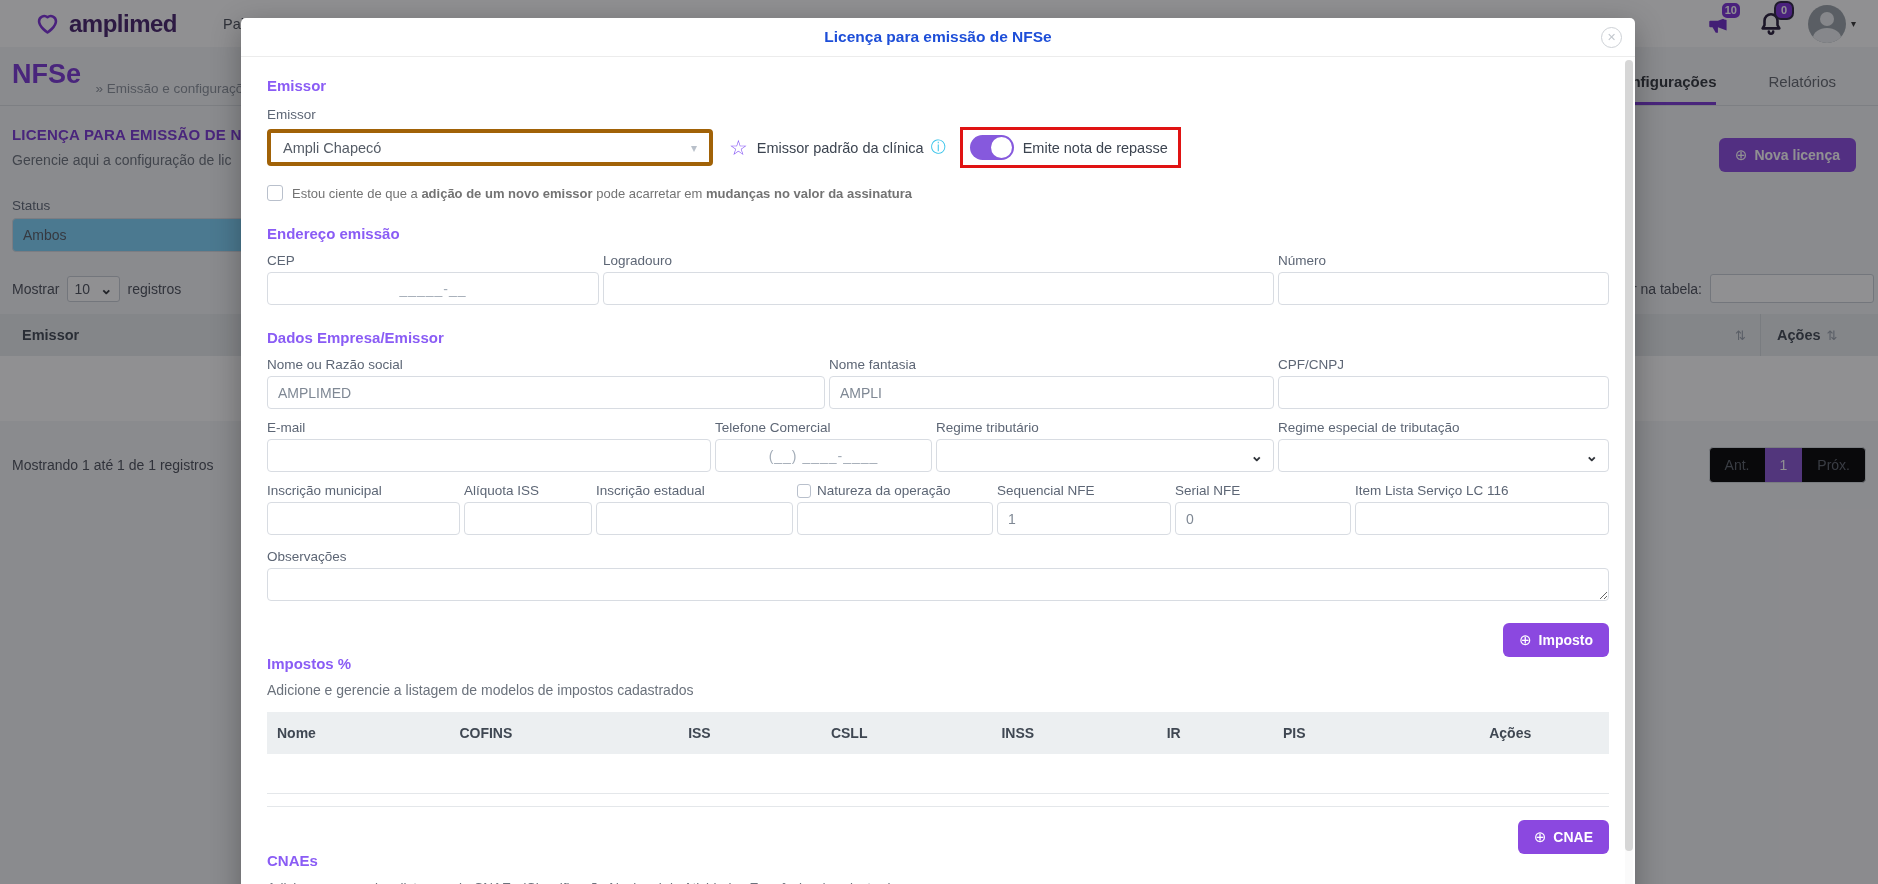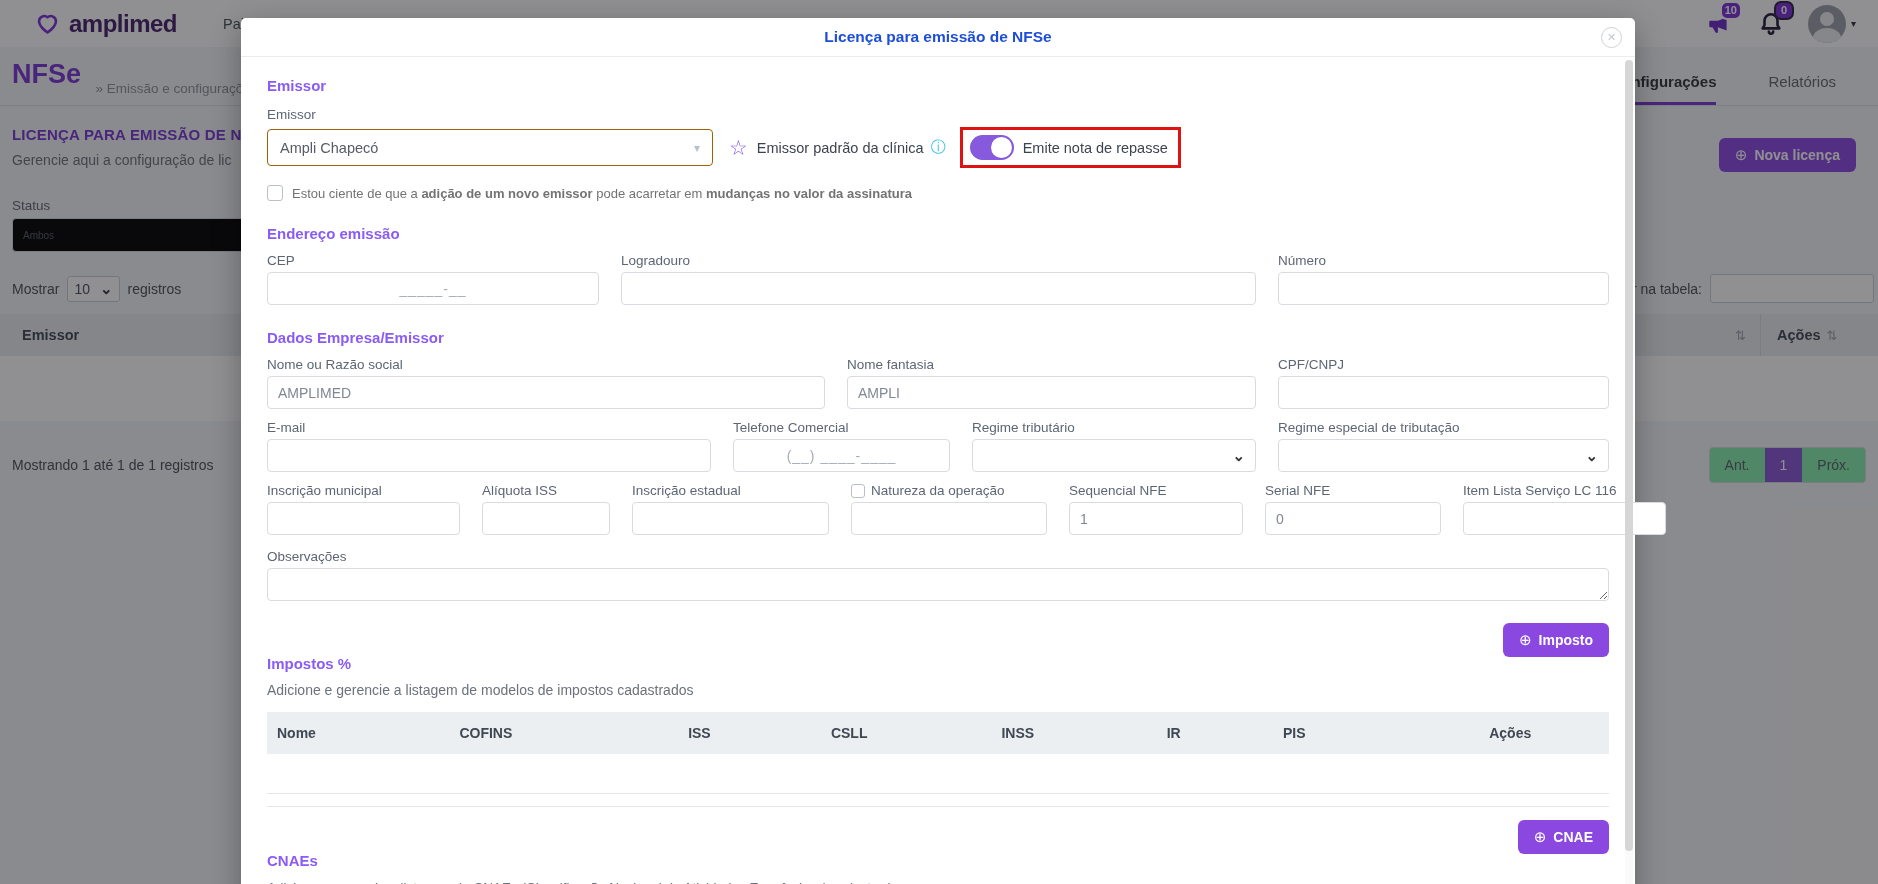--- a/index.html
+++ b/index.html
@@ -39,72 +39,72 @@
   .section-row { display:flex; align-items:flex-start; padding:20px 22px 0 12px; }
   .bg-section-title { font-size:15px; font-weight:700; color:#7a35d6; letter-spacing:0.2px; }
   .bg-section-sub { font-size:14px; color:#6b727c; margin-top:9px; }
   .btn-purple { background:#8b48e0; color:#fff; border:none; border-radius:6px; font-size:14px; font-weight:700;
                 height:34px; padding:0 16px; display:inline-flex; align-items:center; gap:7px; cursor:pointer;
                 font-family:"Liberation Sans", sans-serif; }
   .new-license { margin-left:auto; margin-top:12px; }
 
   .status-block { padding:26px 0 0 12px; }
   .lbl { font-size:13.5px; color:#5d6675; display:block; margin-bottom:5px; }
-  .sel-like { height:34px; background:#000000; border:1px solid #d8dce2; border-radius:4px; display:flex; align-items:center;
-              padding:0 10px; font-size:10px; color:#555c66; }
+  .sel-like { height:34px; background:#7dd3fc; border:1px solid #d8dce2; border-radius:4px; display:flex; align-items:center;
+              padding:0 10px; font-size:14px; color:#555c66; }
   .status-select { width:250px; }
 
   .list-controls { display:flex; align-items:center; padding:22px 0 0 12px; font-size:14px; color:#4a4f5a; }
   .mostrar-select { height:26px; border:1px solid #c9ced6; border-radius:3px; background:#fff; font-size:14px;
                     color:#4a4f5a; margin:0 8px; padding:0 6px; display:inline-flex; align-items:center; gap:10px; }
   .search-right { margin-left:auto; display:flex; align-items:center; gap:8px; padding-right:4px; }
   .search-input { width:164px; height:29px; border:1px solid #c9ced6; border-radius:3px; background:#fff; }
 
   .bg-table-head { margin-top:11px; background:#e9ecef; height:42px; display:flex; align-items:center;
                    font-size:14.5px; font-weight:700; color:#3f4752; }
   .bg-th-emissor { padding-left:22px; }
   .bg-th-sort { margin-left:auto; color:#9aa2ad; font-weight:400; font-size:13px; padding-right:14px; }
   .bg-th-acoes { width:118px; border-left:1px solid #d4d9de; height:100%; display:flex; align-items:center; gap:6px; padding-left:16px; }
   .bg-th-acoes .sort { color:#9aa2ad; font-weight:400; font-size:13px; }
   .bg-table-body { background:#fff; height:65px; }
 
   .bg-footer { display:flex; align-items:center; padding:26px 12px 0 12px; }
   .summary-text { font-size:14px; color:#4a4f5a; }
-  .pagination { margin-left:auto; display:flex; border:1px solid #d4d9de; border-radius:4px; overflow:hidden; background:#86efac; }
+  .pagination { margin-left:auto; display:flex; border:1px solid #d4d9de; border-radius:4px; overflow:hidden; background:#000000; }
   .page-cell { font-size:14px; color:#5b616b; padding:9px 15px; cursor:pointer; }
   .page-cell.current { background:#8a55d6; color:#fff; }
 
   
   .backdrop { position:absolute; inset:0; background:rgba(20,20,24,0.47); z-index:5; }
 
   
   .modal { position:absolute; left:241px; top:18px; width:1394px; height:920px; background:#fff; border-radius:5px;
            z-index:10; box-shadow:0 8px 30px rgba(0,0,0,0.3); }
   .modal-header { height:39px; border-bottom:1px solid #ececec; position:relative; display:flex; align-items:center; justify-content:center; }
   .modal-title { font-size:15.5px; font-weight:700; color:#1d4ed8; }
   .modal-close { position:absolute; right:13px; top:9px; width:21px; height:21px; border:1px solid #cdd1d6; border-radius:50%;
                  color:#c2c7cd; font-size:11px; display:flex; align-items:center; justify-content:center; cursor:pointer; }
   .modal-body { padding:0 26px; }
   .mod-scrollbar { position:absolute; right:2px; top:42px; width:8px; height:860px; background:#fafafa; border-radius:4px; }
   .mod-scrollbar .thumb { width:8px; height:92%; background:#d6d6d6; border-radius:4px; }
 
   .sec-heading { font-size:15px; font-weight:700; color:#8a5cf5;margin-top:32px; }
-  .frow { display:flex; gap:22px; }
+  .frow { display:flex; gap:4px; }
   .fld { display:flex; flex-direction:column; }
   .fld input, .fld textarea, .fld .select { height:33px; border:1px solid #d8dce2; border-radius:4px; background:#fff;
         font-size:14px; color:#7f8894; padding:0 10px; font-family:"Liberation Sans", sans-serif; outline:none; }
   .fld input::placeholder, .fld textarea::placeholder { color:#a4adb8; }
   .fld input.masked { text-align:center; letter-spacing:1px; color:#a4adb8; }
   .fld input:disabled { background:#e4e8ea; }
   .fld .select { display:flex; align-items:center; justify-content:space-between; }
   .sel-caret { color:#30343a; font-size:15px; font-weight:700; line-height:0; }
   .flex1 { flex:1; }
 
   .emissor-row { display:flex; align-items:center; margin-top:4px; }
-  .big-select { width:446px; height:37px; border:1px solid #a16207; border-radius:4px; display:flex; align-items:center;
+  .big-select { width:446px; height:37px; border:4px solid #a16207; border-radius:4px; display:flex; align-items:center;
                 justify-content:space-between; padding:0 12px; font-size:14.5px; color:#555c66; }
   .big-select .lt-caret { color:#b9c0ca; font-size:12px; }
   .star-icon { color:#8a5cf5; font-size:21px; margin:0 9px 0 16px; }
   .default-label { font-size:14.5px; color:#3c4450; }
   .info-icon { color:#36c3ea; font-size:15px; margin-left:7px; }
   .alert-box { margin-left:14px; border:3px solid #e01313; padding:5px 10px 5px 7px; display:flex; align-items:center; gap:9px; }
   .toggle { width:44px; height:25px; background:#8659dd; border-radius:13px; position:relative; cursor:pointer; flex:none; }
   .toggle .knob { position:absolute; top:2px; right:2px; width:21px; height:21px; background:#fff; border-radius:50%; }
   .toggle-label { font-size:14.5px; color:#3c4450; white-space:nowrap; }
 

